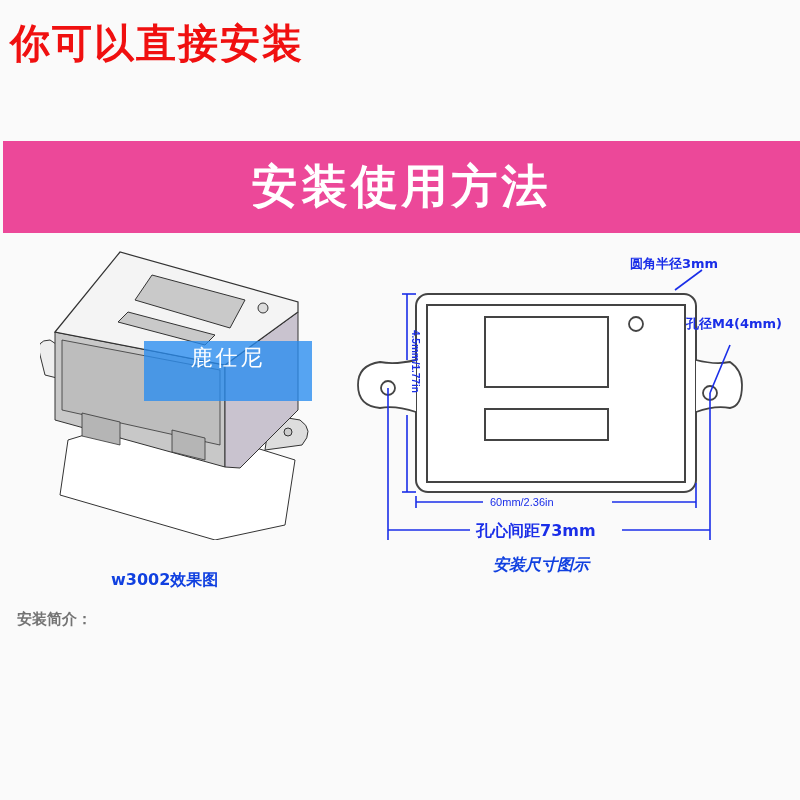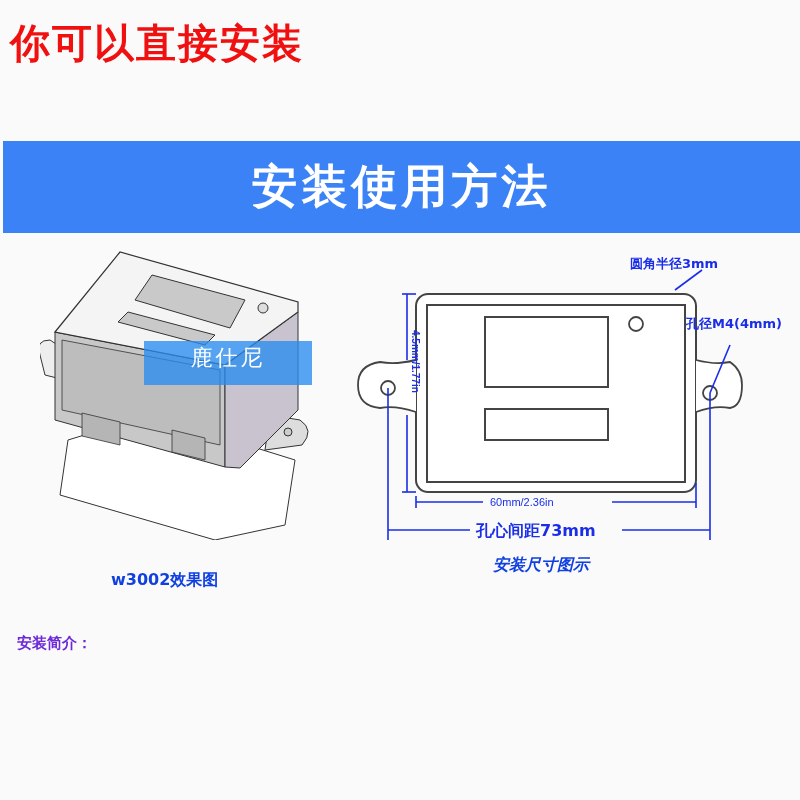--- a/index.html
+++ b/index.html
@@ -1,27 +1,27 @@
 <!DOCTYPE html>
 <html><head>
 <meta charset="utf-8">
 <style>
   html, body { margin:0; padding:0; }
   body { width:800px; height:800px; background:#fafafa; position:relative; overflow:hidden;
          font-family:"DejaVu Sans", "Liberation Sans", sans-serif; }
   .title { position:absolute; left:10px; top:18px; font-size:40px; font-weight:bold; color:#f01010; letter-spacing:2px; line-height:50px; }
-  .banner { position:absolute; left:3px; top:141px; width:797px; height:92px; background:#3b82f6; }
+  .banner { position:absolute; left:3px; top:141px; width:797px; height:92px; background:#ec4899; }
   .banner-text { position:absolute; left:0; right:0; top:14px; text-align:center; font-size:46px; font-weight:bold; color:#ffffff; letter-spacing:4px; line-height:62px; }
   .product-fig { position:absolute; left:40px; top:240px; width:300px; height:300px; }
-  .watermark { position:absolute; left:144px; top:341px; width:168px; height:44px; background:rgba(40,140,240,0.78); color:#fff; text-align:center; font-size:22px; line-height:28px; padding-top:3px; box-sizing:border-box; letter-spacing:3px; }
+  .watermark { position:absolute; left:144px; top:341px; width:168px; height:60px; background:rgba(40,140,240,0.78); color:#fff; text-align:center; font-size:22px; line-height:28px; padding-top:3px; box-sizing:border-box; letter-spacing:3px; }
   .caption { position:absolute; font-size:16px; font-weight:bold; color:#1040e0; }
   .cap-left { left:111px; top:570px; }
   .cap-right { left:493px; top:555px;font-style:italic; }
   .dim-fig { position:absolute; left:350px; top:240px; width:450px; height:310px; }
-  .note { position:absolute; left:17px; top:608px; width:770px; font-size:15px; font-weight:bold; color:#6d28d9; line-height:22px;margin-top:24px; }
+  .note { position:absolute; left:17px; top:608px; width:770px; font-size:15px; font-weight:bold; color:#737373; line-height:22px; }
   .note-head { display:block; }
 </style>
 </head>
 <body>
 
 <div class="title">你可以直接安装</div>
 
 <div class="banner">
   <div class="banner-text">安装使用方法</div>
 </div>

